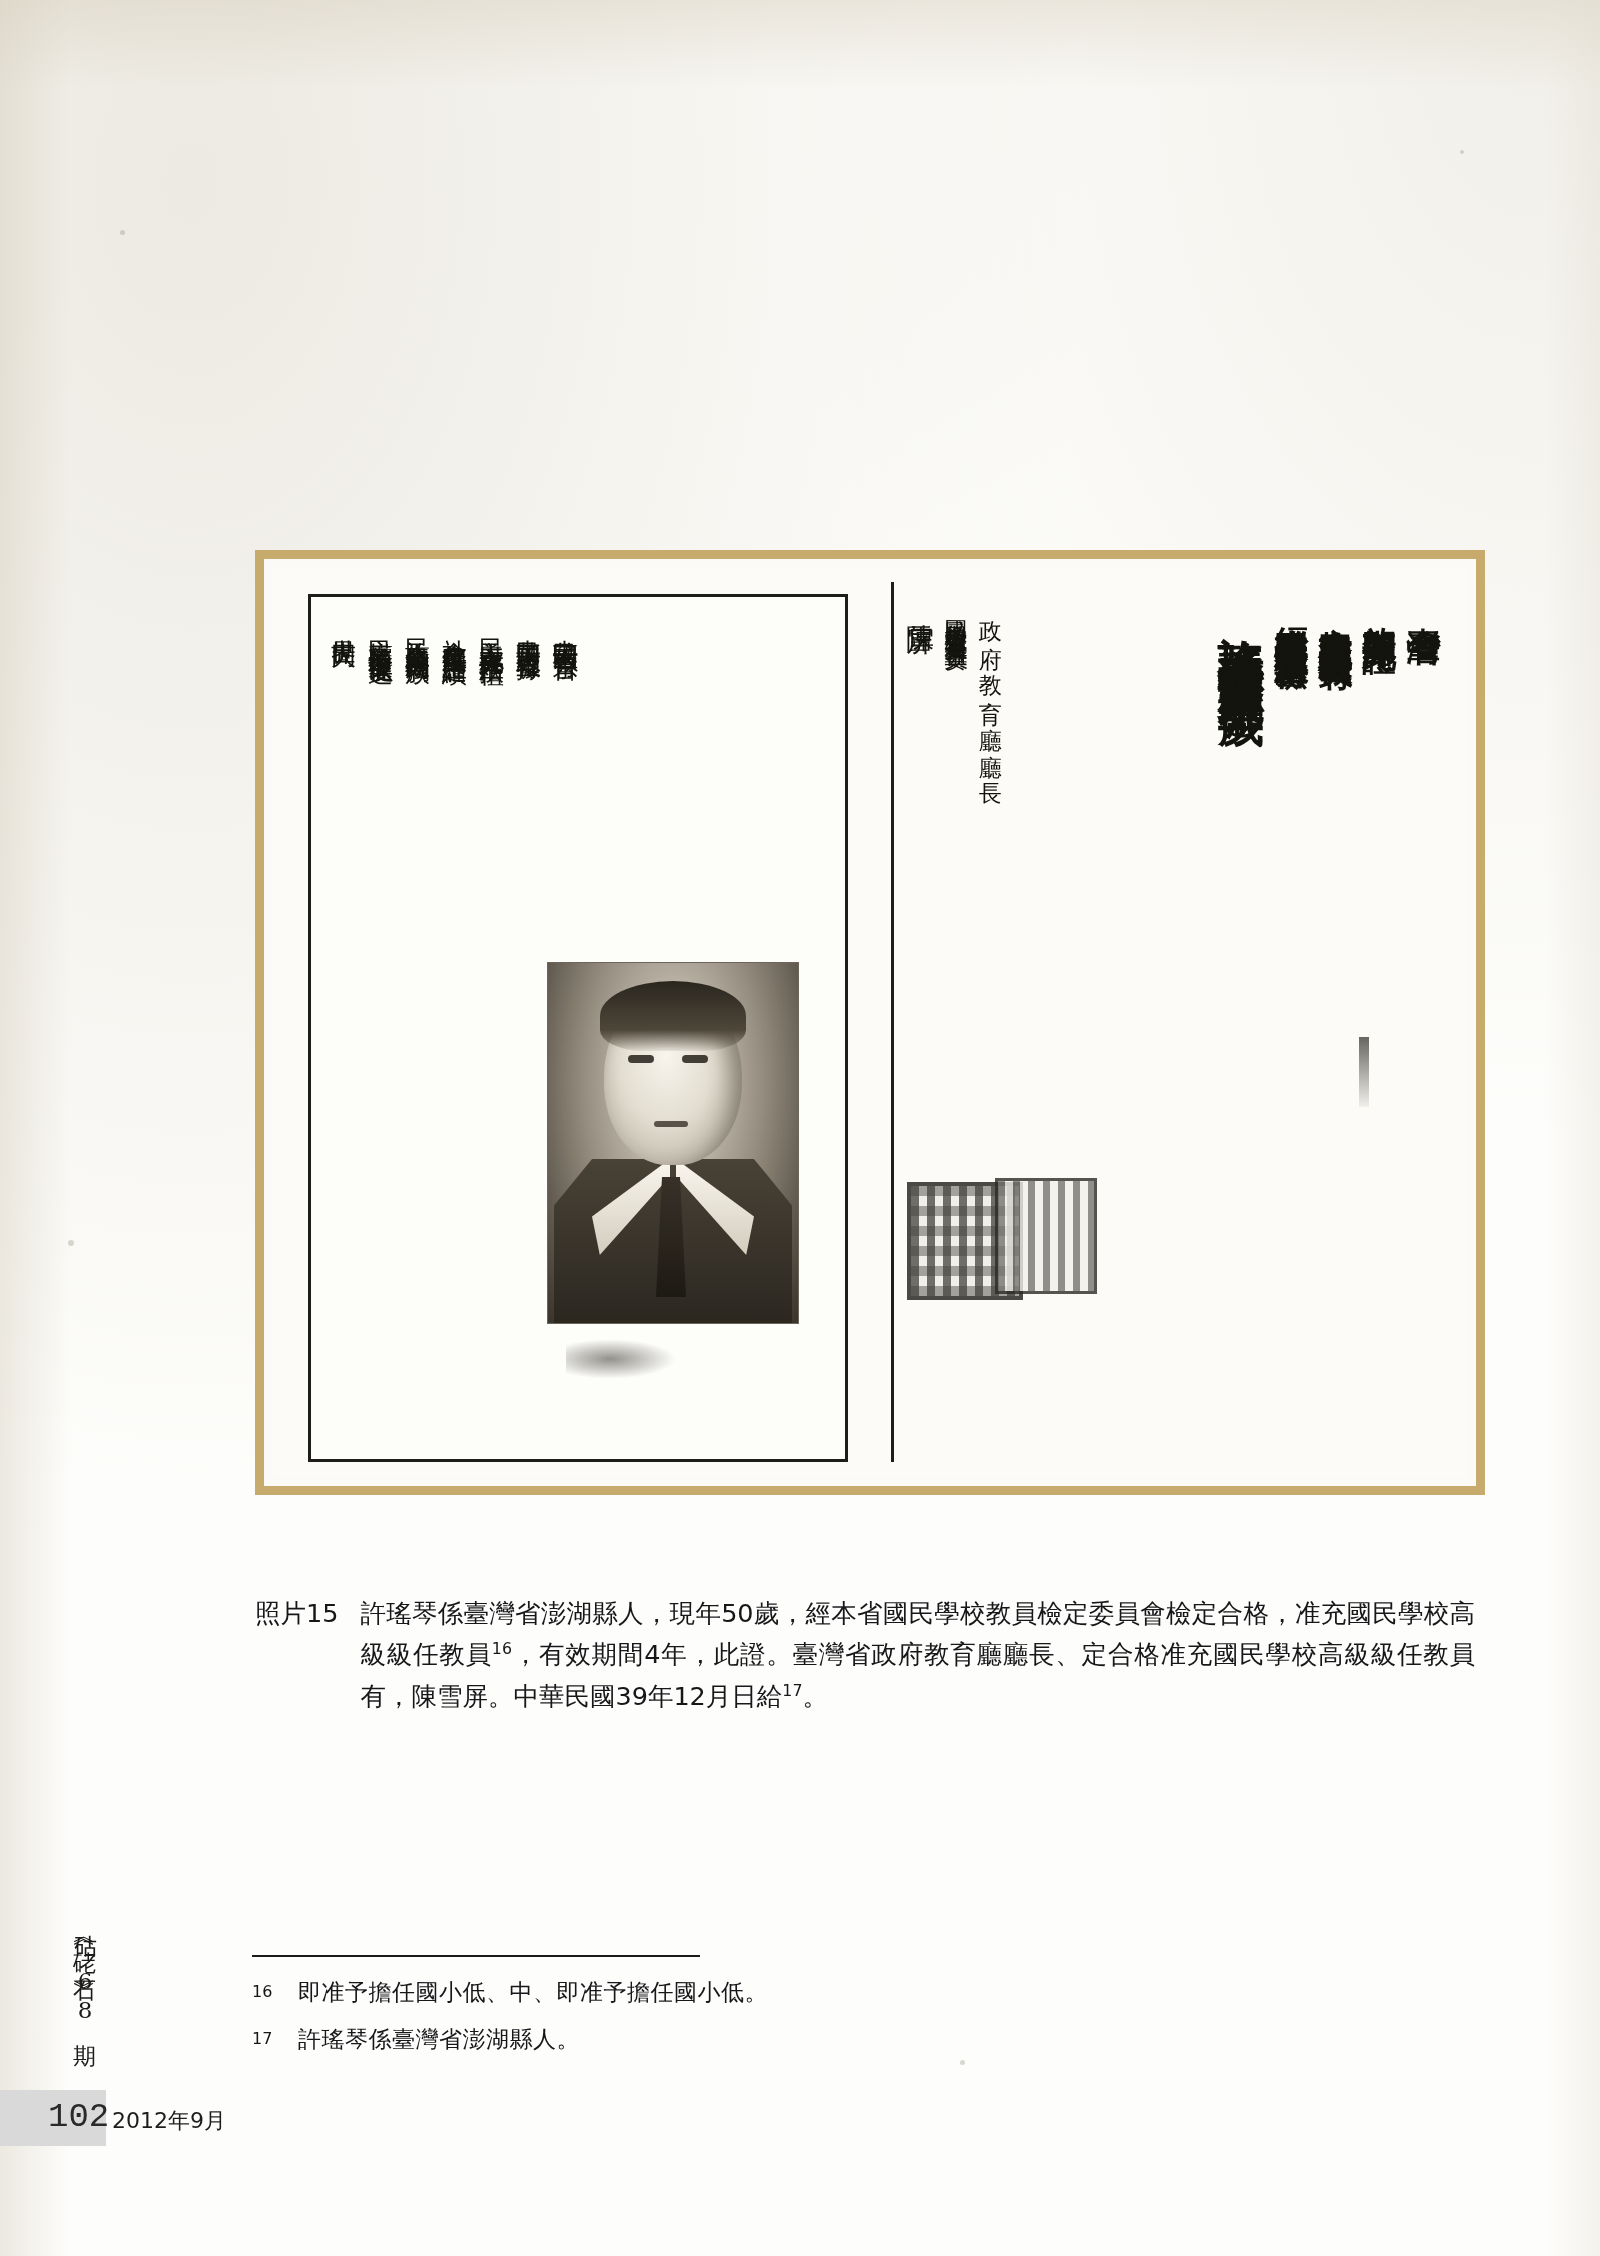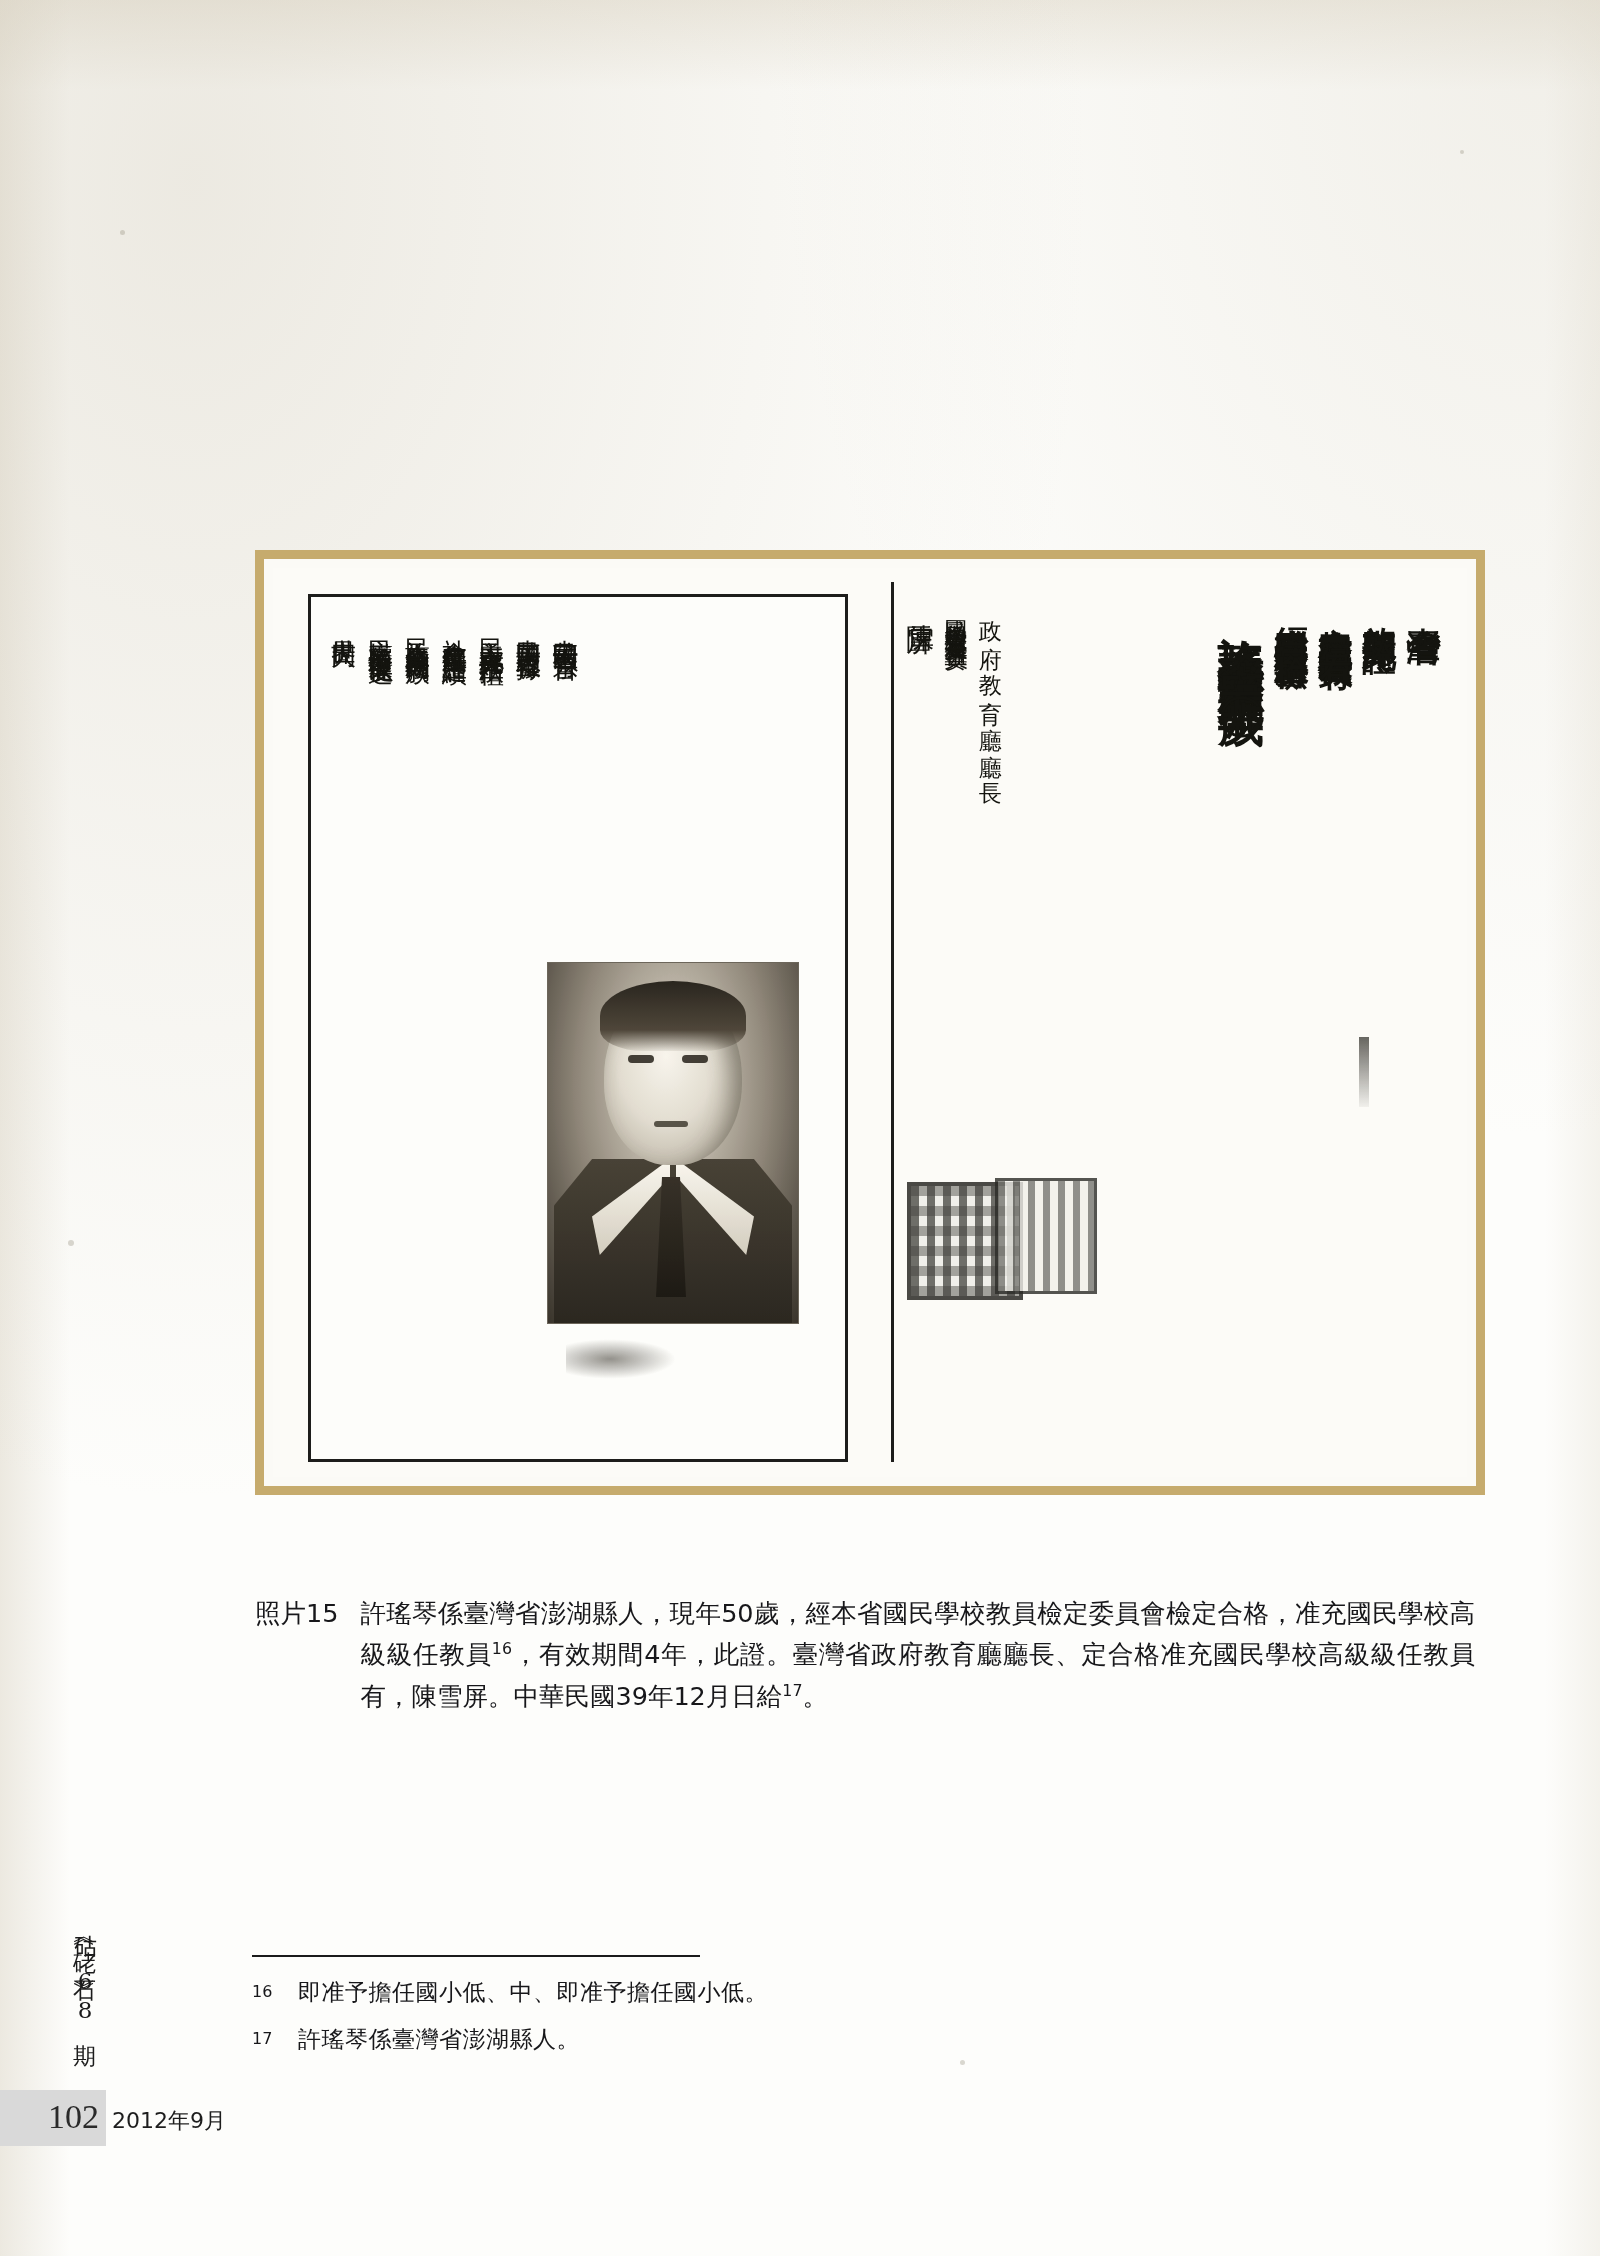--- a/index.html
+++ b/index.html
@@ -359,21 +359,21 @@
     top: 2090px;
     width: 106px;
     height: 56px;
     background: #d9d9d9;
   }
   .page-num {
     position: absolute;
     left: 48px;
     top: 2098px;
     font-size: 34px;
-    font-family: Liberation Serif, serif;
+    font-family: Liberation Mono, monospace;
     color: #2a2a2a;
     letter-spacing: 0px;
   }
   .issue-date {
     position: absolute;
     left: 112px;
     top: 2106px;
     font-size: 22px;
     color: #1d1d1d;
   }

